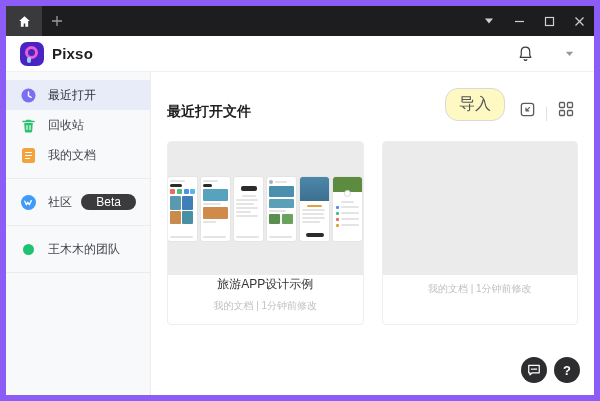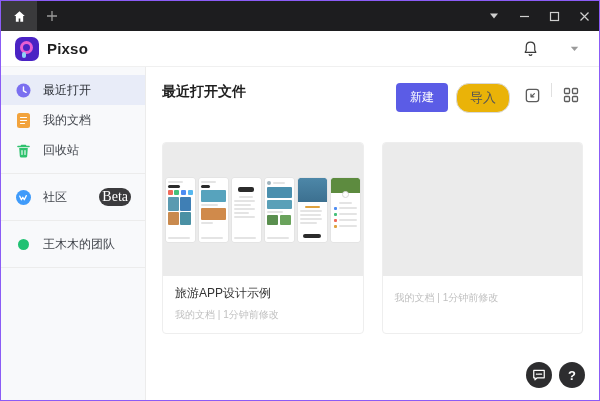--- a/index.html
+++ b/index.html
@@ -1,17 +1,17 @@
 <!DOCTYPE html>
 <html><head>
 <meta charset="utf-8">
 <style>
   * { margin:0; padding:0; box-sizing:border-box; }
   html,body { width:600px; height:401px; font-family:"Liberation Sans","DejaVu Sans",sans-serif; background:#fff; }
-  .window { width:600px; height:401px; display:flex; flex-direction:column; overflow:hidden; border:1px solid #8b5cf6; }
+  .window { width:600px; height:401px; display:flex; flex-direction:column; overflow:hidden; border:6px solid #8b5cf6; }
 
   
   .titlebar { height:30px; background:#1d1d1f; display:flex; align-items:center; flex:0 0 30px; }
   .home-tab { width:36px; height:30px; background:#3a3a3c; display:flex; align-items:center; justify-content:center; cursor:pointer; }
   .tab-plus { width:30px; height:30px; display:flex; align-items:center; justify-content:center; }
   .titlebar-spacer { flex:1; }
   .win-btn { width:30px; height:30px; display:flex; align-items:center; justify-content:center; }
 
   
   .app-header { height:36px; background:#fff; border-bottom:1px solid #f0f0f0; display:flex; align-items:center; padding:0 14px; flex:0 0 36px; }
@@ -23,39 +23,39 @@
   .bell-wrap { width:28px; height:28px; display:flex; align-items:center; justify-content:center; margin-right:26px; cursor:pointer; }
   .hdr-caret { color:#9a9a9a; font-size:9px; margin-right:6px; }
 
   
   .body { flex:1; display:flex; min-height:0; }
   .sidebar { width:145px; background:#f8f9fb; border-right:1px solid #ececec; padding-top:8px; flex:0 0 145px; }
   .side-item { height:30px; display:flex; align-items:center; padding:0 14px; cursor:pointer; font-size:12px; color:#42464d; }
   .side-item.active { background:#e8ecf8; color:#2b2f36; }
   .side-ic { width:16px; height:16px; margin-right:12px; display:flex; align-items:center; justify-content:center; flex:0 0 16px; }
   .side-label { flex:1; white-space:nowrap; }
-  .badge-beta { background:#3b3b3d; color:#fff; font-size:14px; padding:2px 3px; border-radius:9px; line-height:1;font-family:Liberation Serif, serif; }
+  .badge-beta { background:#3b3b3d; color:#fff; font-size:12px; padding:2px 15px; border-radius:9px; line-height:1; }
   .side-divider { height:1px; background:#ececec; margin:8px 0; }
   .team-dot { width:11px; height:11px; border-radius:50%; background:#21c173; }
 
   
   .content { flex:1; background:#fff; position:relative; padding:16px 16px 0 16px; overflow:hidden; }
-  .content-head { display:flex; align-items:flex-start; margin-bottom:29px; }
+  .content-head { display:flex; align-items:flex-end; margin-bottom:20px; }
   .section-title { font-size:14px; font-weight:bold; color:#1f1f1f; }
   .head-spacer { flex:1; }
   .btn-new { background:#5b5ce6; color:#fff; font-size:12px; border:none; border-radius:4px; padding:6px 14px; cursor:pointer; margin-right:8px; }
-  .btn-import { background:#eab308; color:#555; font-size:13px; border:1px solid #d9d9d9; border-radius:13px; padding:5px 13px; cursor:pointer; margin-right:10px; }
+  .btn-import { background:#fef9c3; color:#555; font-size:16px; border:1px solid #d9d9d9; border-radius:13px; padding:5px 13px; cursor:pointer; margin-right:10px; }
   .tool-ic { width:24px; height:24px; display:flex; align-items:center; justify-content:center; cursor:pointer; }
   .v-sep { width:1px; height:14px; background:#e0e0e0; margin:0 7px; }
 
   
   .cards { display:flex; gap:18px; }
   .card { width:205px; border:1px solid #eeeeee; border-radius:4px; overflow:hidden; background:#fff; cursor:pointer; }
   .thumb { height:133px; background:#ebebeb; display:flex; align-items:center; justify-content:center; gap:4px; }
-  .card-label { padding:9px 12px 11px; }
+  .card-label { padding:1px 12px 11px;text-align:center; }
   .card-title { font-size:12px; color:#333; }
   .card-meta { font-size:10px; color:#c0c0c0; margin-top:6px; }
 
   
   .ph { width:29px; height:64px; background:#fff; border-radius:2px; box-shadow:0 0 0 .5px rgba(0,0,0,.06); padding:3px 2px; display:flex; flex-direction:column; gap:2px; overflow:hidden; }
   .ln { height:2px; background:#e4e4e4; border-radius:1px; }
   .pill { height:3px; width:12px; background:#2b2b2b; border-radius:2px; }
   .icons-row { display:flex; gap:1px; justify-content:space-between; }
   .sq { width:5px; height:5px; border-radius:1px; }
   .grid2 { display:flex; flex-wrap:wrap; gap:1px; }
@@ -134,39 +134,39 @@
               <circle cx="7.5" cy="7.5" r="7" fill="#7a6ff0"></circle>
               <path d="M7.5 4v3.8l2.6 1.5" stroke="#fff" stroke-width="1.4" fill="none" stroke-linecap="round"></path>
             </svg>
         </span>
         <span class="side-label">最近打开</span>
       </div>
 
       <div class="side-item">
         <span class="side-ic">
           <svg width="13" height="15" viewBox="0 0 13 15">
-              <rect x="0" y="0" width="13" height="15" rx="2.5" fill="#f2a33c"></rect>
-              <path d="M3.5 4.5h6M3.5 7.5h6M3.5 10.5h4" stroke="#fff" stroke-width="1.2" stroke-linecap="round"></path>
-            </svg>
-        </span>
-        <span class="side-label">我的文档</span>
-      </div>
-
-      <div class="side-item">
-        <span class="side-ic">
-          <svg width="13" height="15" viewBox="0 0 13 15">
               <path d="M1 3.5h11" stroke="#2fc26e" stroke-width="1.6" stroke-linecap="round"></path>
               <path d="M4.5 2.5h4" stroke="#2fc26e" stroke-width="1.6" stroke-linecap="round"></path>
               <path d="M2.2 5h8.6l-.6 8.2a1.5 1.5 0 0 1-1.5 1.3H4.3a1.5 1.5 0 0 1-1.5-1.3z" fill="#2fc26e"></path>
               <path d="M5 7.5v4M8 7.5v4" stroke="#fff" stroke-width="1.1" stroke-linecap="round"></path>
             </svg>
         </span>
         <span class="side-label">回收站</span>
       </div>
 
+      <div class="side-item">
+        <span class="side-ic">
+          <svg width="13" height="15" viewBox="0 0 13 15">
+              <rect x="0" y="0" width="13" height="15" rx="2.5" fill="#f2a33c"></rect>
+              <path d="M3.5 4.5h6M3.5 7.5h6M3.5 10.5h4" stroke="#fff" stroke-width="1.2" stroke-linecap="round"></path>
+            </svg>
+        </span>
+        <span class="side-label">我的文档</span>
+      </div>
+
       <div class="side-divider"></div>
 
       <div class="side-item">
         <span class="side-ic">
           <svg width="15" height="15" viewBox="0 0 15 15">
               <circle cx="7.5" cy="7.5" r="7.5" fill="#3f9bfa"></circle>
               <path d="M3.8 6.2l1.6 3.6 1.4-2.6 1.5 2.6 2-4.2" stroke="#fff" stroke-width="1.3" fill="none" stroke-linecap="round" stroke-linejoin="round"></path>
             </svg>
         </span>
         <span class="side-label">社区</span>
@@ -184,21 +184,20 @@
 
       <div class="side-divider"></div>
 
     </div>
 
     <div class="content">
 
       <div class="content-head">
         <div class="section-title">最近打开文件</div>
         <div class="head-spacer"></div>
-        <button class="btn-new">新建</button>
         <button class="btn-import">导入</button>
         <div class="tool-ic">
           <svg width="17" height="17" viewBox="0 0 18 18">
               <rect x="2.5" y="2.5" width="13" height="13" rx="2.5" fill="none" stroke="#5c5c5c" stroke-width="1.4"></rect>
               <path d="M11 7l-3.4 3.4M7.4 7.4v3h3" stroke="#5c5c5c" stroke-width="1.3" fill="none" stroke-linecap="round" stroke-linejoin="round"></path>
             </svg>
         </div>
         <div class="v-sep"></div>
         <div class="tool-ic">
           <svg width="16" height="16" viewBox="0 0 16 16">

